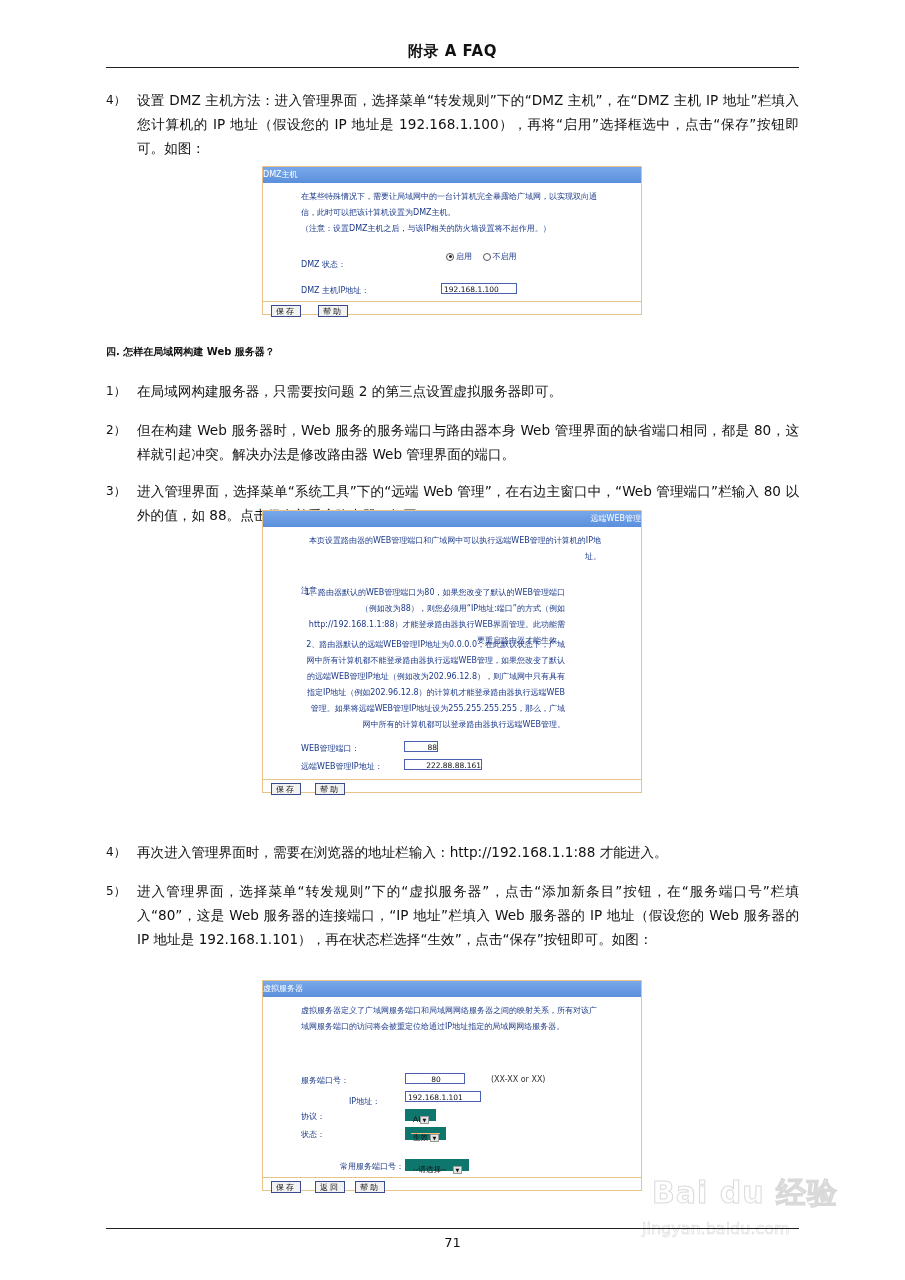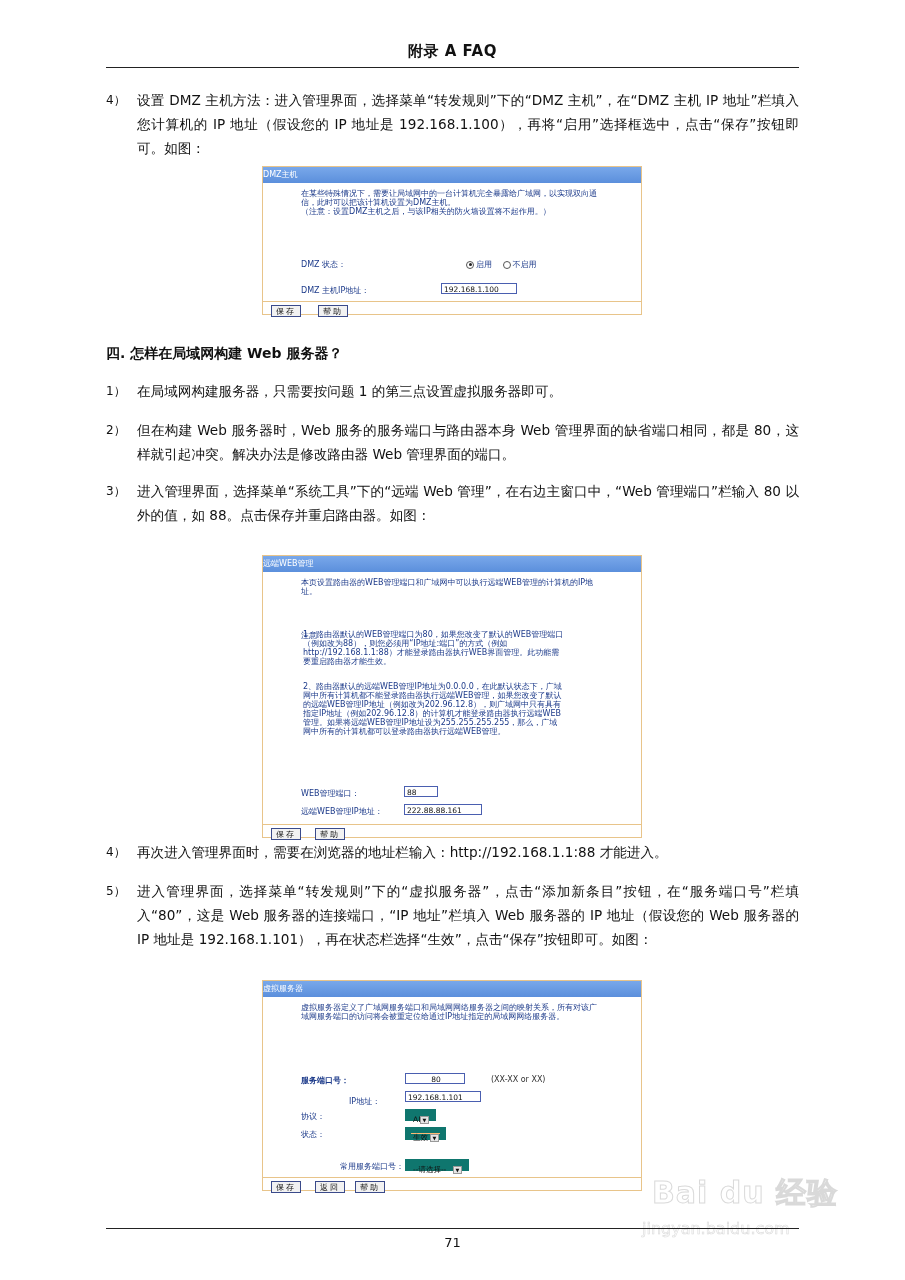--- a/index.html
+++ b/index.html
@@ -7,29 +7,29 @@
          font-family: "DejaVu Sans", "Liberation Sans", sans-serif; color: #111; }
   .header-title { position: absolute; top: 42px; left: 0; width: 905px; text-align: center;
                   font-size: 15px; font-weight: bold; letter-spacing: 0.5px; }
   .header-rule { position: absolute; top: 67px; left: 106px; width: 693px; height: 1px; background: #222; }
   .footer-rule { position: absolute; top: 1228px; left: 106px; width: 693px; height: 1px; background: #222; }
   .page-num { position: absolute; top: 1235px; left: 0; width: 905px; text-align: center; font-size: 13px; }
 
   .para { position: absolute; left: 106px; width: 693px; font-size: 13.6px; line-height: 24px; }
   .para .num { position: absolute; left: 0; top: 0; width: 30px; font-size: 12px; }
   .para .txt { margin-left: 31px; text-align: justify; }
-  .section-title { position: absolute; left: 106px; font-size: 14px; font-weight: bold; }
+  .section-title { position: absolute; left: 106px; font-size: 10px; font-weight: bold; }
 
   
   .panel { position: absolute; left: 262px; width: 378px; border: 1px solid #e8c48a; background: #fff;
            font-family: "DejaVu Sans", sans-serif; color: #1c3a8a; font-size: 8px; }
   .panel-head { height: 16px; background: linear-gradient(#79a8ea, #5b8fdc); color: #fff; font-size: 8px;
                 line-height: 16px; }
   .panel-body { padding: 6px 0 4px 0; border-bottom: 1px solid #e8c48a; position: relative; }
-  .panel-body p { margin: 0 0 0 38px; width: 300px; line-height: 9px; }
+  .panel-body p { margin: 0 0 0 38px; width: 300px; line-height: 16px; }
   .row { position: absolute; left: 38px; font-size: 8px; }
   .field { position: absolute; height: 11px; border: 1px solid #4a5fb0; background: #fff; color: #111;
            font-size: 7.5px; line-height: 11px; padding-left: 2px; box-sizing: border-box; }
   .select { position: absolute; height: 12px; border: 6px solid #0f766e; background: #fdba74; color: #111;
             font-size: 7.5px; line-height: 10px; padding-left: 2px; box-sizing: border-box; }
   .select .arrow { position: absolute; right: 1px; top: 1px; width: 9px; height: 8px; background: #e6e6e6;
                    border: 1px solid #999; box-sizing: border-box; font-size: 5px; line-height: 6px; text-align: center; }
   .panel-foot { height: 18px; position: relative; }
   .btn { position: absolute; top: 3px; height: 12px; border: 1px solid #3a4a8a; background: #f2f2f2; color: #111;
          font-size: 8px; line-height: 11px; padding: 0 4px; box-sizing: border-box; letter-spacing: 2px; }
@@ -54,49 +54,49 @@
   <span class="num">4）</span>
   <div class="txt">设置 DMZ 主机方法：进入管理界面，选择菜单“转发规则”下的“DMZ 主机”，在“DMZ 主机 IP 地址”栏填入您计算机的 IP 地址（假设您的 IP 地址是 192.168.1.100），再将“启用”选择框选中，点击“保存”按钮即可。如图：</div>
 </div>
 
 <div class="panel" style="top:166px; height:147px;">
   <div class="panel-head">DMZ主机</div>
   <div class="panel-body" style="height:108px;">
     <p>在某些特殊情况下，需要让局域网中的一台计算机完全暴露给广域网，以实现双向通信，此时可以把该计算机设置为DMZ主机。</p>
     <p>（注意：设置DMZ主机之后，与该IP相关的防火墙设置将不起作用。）</p>
     <div class="row" style="top:76px;">DMZ 状态：</div>
-    <div class="row" style="top:76px; left:183px;margin-left:20px;">
+    <div class="row" style="top:68px; left:183px;">
       <span class="radio on"></span><span class="radio-label">启用</span>
       <span class="radio"></span><span class="radio-label">不启用</span>
     </div>
     <div class="row" style="top:102px;">DMZ 主机IP地址：</div>
     <div class="field" style="top:100px; left:178px; width:76px;">192.168.1.100</div>
   </div>
   <div class="panel-foot">
     <div class="btn" style="left:8px;">保存</div>
     <div class="btn" style="left:55px;">帮助</div>
   </div>
 </div>
 
 <div class="section-title" style="top:345px;">四. 怎样在局域网构建 Web 服务器？</div>
 
 <div class="para" style="top:379px;">
   <span class="num">1）</span>
-  <div class="txt">在局域网构建服务器，只需要按问题 1 的第三点设置虚拟服务器即可。</div>
+  <div class="txt">在局域网构建服务器，只需要按问题 2 的第三点设置虚拟服务器即可。</div>
 </div>
 <div class="para" style="top:418px;">
   <span class="num">2）</span>
   <div class="txt">但在构建 Web 服务器时，Web 服务的服务端口与路由器本身 Web 管理界面的缺省端口相同，都是 80，这样就引起冲突。解决办法是修改路由器 Web 管理界面的端口。</div>
 </div>
 <div class="para" style="top:479px;">
   <span class="num">3）</span>
   <div class="txt">进入管理界面，选择菜单“系统工具”下的“远端 Web 管理”，在右边主窗口中，“Web 管理端口”栏输入 80 以外的值，如 88。点击保存并重启路由器。如图：</div>
 </div>
 
-<div class="panel" style="top:555px; height:281px;">
+<div class="panel" style="top:510px; height:281px;text-align:right;">
   <div class="panel-head">远端WEB管理</div>
   <div class="panel-body" style="height:242px;">
     <p>本页设置路由器的WEB管理端口和广域网中可以执行远端WEB管理的计算机的IP地址。</p>
     <div style="position:absolute; left:38px; top:58px;">注意：</div>
     <p style="position:absolute; left:40px; top:58px; width:262px; margin:0;">1、路由器默认的WEB管理端口为80，如果您改变了默认的WEB管理端口（例如改为88），则您必须用“IP地址:端口”的方式（例如http://192.168.1.1:88）才能登录路由器执行WEB界面管理。此功能需要重启路由器才能生效。</p>
     <p style="position:absolute; left:40px; top:110px; width:262px; margin:0;">2、路由器默认的远端WEB管理IP地址为0.0.0.0，在此默认状态下，广域网中所有计算机都不能登录路由器执行远端WEB管理，如果您改变了默认的远端WEB管理IP地址（例如改为202.96.12.8），则广域网中只有具有指定IP地址（例如202.96.12.8）的计算机才能登录路由器执行远端WEB管理。如果将远端WEB管理IP地址设为255.255.255.255，那么，广域网中所有的计算机都可以登录路由器执行远端WEB管理。</p>
     <div class="row" style="top:216px;">WEB管理端口：</div>
     <div class="field" style="top:214px; left:141px; width:34px;">88</div>
     <div class="row" style="top:234px;">远端WEB管理IP地址：</div>
     <div class="field" style="top:232px; left:141px; width:78px;">222.88.88.161</div>
@@ -113,21 +113,21 @@
 </div>
 <div class="para" style="top:879px;">
   <span class="num">5）</span>
   <div class="txt">进入管理界面，选择菜单“转发规则”下的“虚拟服务器”，点击“添加新条目”按钮，在“服务端口号”栏填入“80”，这是 Web 服务器的连接端口，“IP 地址”栏填入 Web 服务器的 IP 地址（假设您的 Web 服务器的 IP 地址是 192.168.1.101），再在状态栏选择“生效”，点击“保存”按钮即可。如图：</div>
 </div>
 
 <div class="panel" style="top:980px; height:209px;">
   <div class="panel-head">虚拟服务器</div>
   <div class="panel-body" style="height:170px;">
     <p>虚拟服务器定义了广域网服务端口和局域网网络服务器之间的映射关系，所有对该广域网服务端口的访问将会被重定位给通过IP地址指定的局域网网络服务器。</p>
-    <div class="row" style="top:78px;font-weight:bold;">服务端口号：</div>
+    <div class="row" style="top:78px;">服务端口号：</div>
     <div class="field" style="top:76px; left:142px; width:60px;text-align:center;">80</div>
     <div class="row" style="top:78px; left:228px; color:#333;">(XX-XX or XX)</div>
     <div class="row" style="top:99px;padding-left:48px;">IP地址：</div>
     <div class="field" style="top:94px; left:142px; width:76px;">192.168.1.101</div>
     <div class="row" style="top:114px;">协议：</div>
     <div class="select" style="top:112px; left:142px; width:31px;">
       <span>ALL</span>
       <span class="arrow">▼</span>
     </div>
     <div class="row" style="top:132px;">状态：</div>

